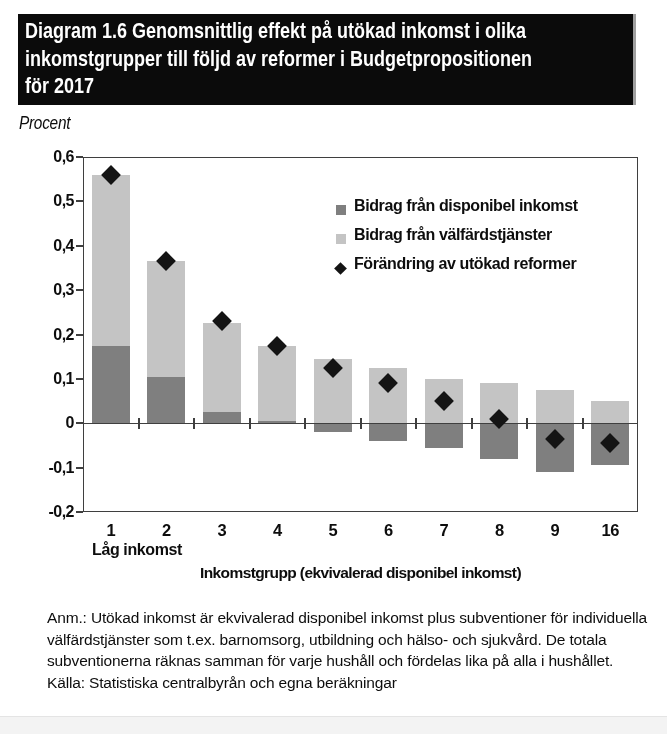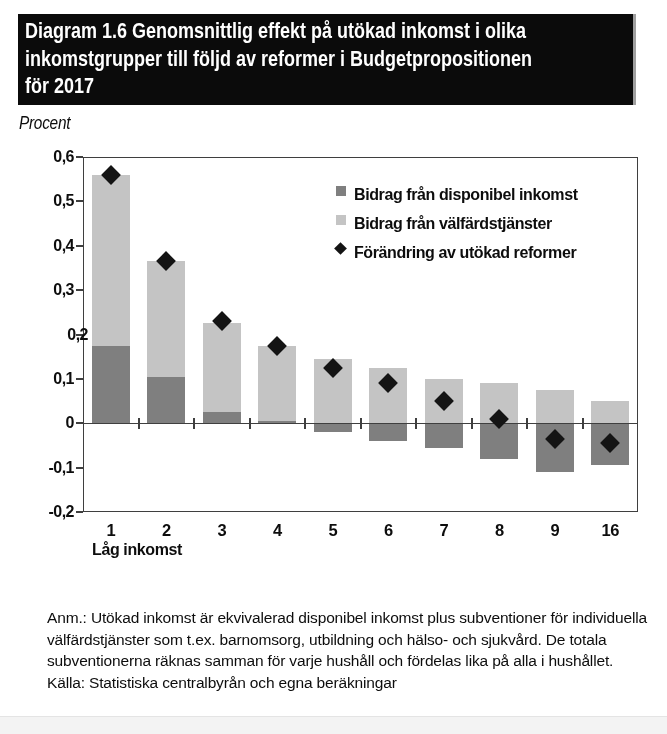--- a/index.html
+++ b/index.html
@@ -41,21 +41,21 @@
     position:absolute; width:110px; text-align:center; font-size:16px; font-weight:bold;
     letter-spacing:-0.4px; white-space:nowrap;
   }
   .x-ann-left  { left:82px;  top:541px; }
   .x-ann-right { left:491px; top:541px; }
   .x-title {
     position:absolute; left:83px; top:564px; width:555px; text-align:center;
     font-size:15.5px; font-weight:bold; letter-spacing:-0.6px; white-space:nowrap;
   }
   .legend { position:absolute; left:336px; top:186px; }
-  .legend-row { display:flex; align-items:flex-start; height:29px; }
+  .legend-row { display:flex; align-items:flex-end; height:29px; }
   .legend-swatch { width:10px; height:10px; margin-right:8px; flex:0 0 auto; }
   .legend-swatch.diamond-swatch { width:9px; height:9px; margin-right:9px; transform:rotate(45deg); }
   .legend-label { font-size:16px; font-weight:bold; letter-spacing:-0.4px; white-space:nowrap; }
   .note-block {
     position:absolute; left:47px; top:607px; width:612px;
     font-size:15.5px; line-height:21.7px; letter-spacing:-0.15px;
   }
   .note-text { margin:0; }
   .source-text { margin:0; }
   .bottom-strip {
@@ -81,21 +81,21 @@
   <div class="chart-layer" id="chart-layer">
       <div class="tick" style="left: 76px; top: 156px; width: 7px; height: 2px;"></div>
       <div class="ytick-label" style="left: 30px; top: 148px;">0,6</div>
       <div class="tick" style="left: 76px; top: 200.375px; width: 7px; height: 2px;"></div>
       <div class="ytick-label" style="left: 30px; top: 192.375px;">0,5</div>
       <div class="tick" style="left: 76px; top: 244.75px; width: 7px; height: 2px;"></div>
       <div class="ytick-label" style="left: 30px; top: 236.75px;">0,4</div>
       <div class="tick" style="left: 76px; top: 289.125px; width: 7px; height: 2px;"></div>
       <div class="ytick-label" style="left: 30px; top: 281.125px;">0,3</div>
       <div class="tick" style="left: 76px; top: 333.5px; width: 7px; height: 2px;"></div>
-      <div class="ytick-label" style="left: 44px; top: 325.5px;">0,2</div>
+      <div class="ytick-label" style="left: 30px; top: 325.5px;">0,2</div>
       <div class="tick" style="left: 76px; top: 377.875px; width: 7px; height: 2px;"></div>
       <div class="ytick-label" style="left: 30px; top: 369.875px;">0,1</div>
       <div class="tick" style="left: 76px; top: 422.25px; width: 7px; height: 2px;"></div>
       <div class="ytick-label" style="left: 30px; top: 414.25px;">0</div>
       <div class="tick" style="left: 76px; top: 466.625px; width: 7px; height: 2px;"></div>
       <div class="ytick-label" style="left: 30px; top: 458.625px;">-0,1</div>
       <div class="tick" style="left: 76px; top: 511px; width: 7px; height: 2px;"></div>
       <div class="ytick-label" style="left: 30px; top: 503px;">-0,2</div>
       <div class="bar" style="left: 91.75px; width: 38px; top: 345.594px; height: 77.6562px; background: rgb(127, 127, 127);"></div>
       <div class="bar" style="left: 91.75px; width: 38px; top: 174.75px; height: 170.844px; background: rgb(196, 196, 196);"></div>
@@ -158,20 +158,21 @@
         <span class="legend-swatch" style="background: rgb(196, 196, 196);"></span>
         <span class="legend-label">Bidrag från välfärdstjänster</span>
       </div>
       <div class="legend-row">
         <span class="legend-swatch diamond-swatch" style="background: rgb(20, 20, 20);"></span>
         <span class="legend-label">Förändring av utökad reformer</span>
       </div>
     </div>
 
   <div class="x-ann x-ann-left">Låg inkomst</div>
+  <div class="x-title">Inkomstgrupp (ekvivalerad disponibel inkomst)</div>
 
   <div class="note-block">
     <p class="note-text">Anm.: Utökad inkomst är ekvivalerad disponibel inkomst plus subventioner för individuella välfärdstjänster som t.ex. barnomsorg, utbildning och hälso- och sjukvård. De totala subventionerna räknas samman för varje hushåll och fördelas lika på alla i hushållet.</p>
     <p class="source-text">Källa: Statistiska centralbyrån och egna beräkningar</p>
   </div>
 
   <div class="bottom-strip"></div>
 
 </div>
 

